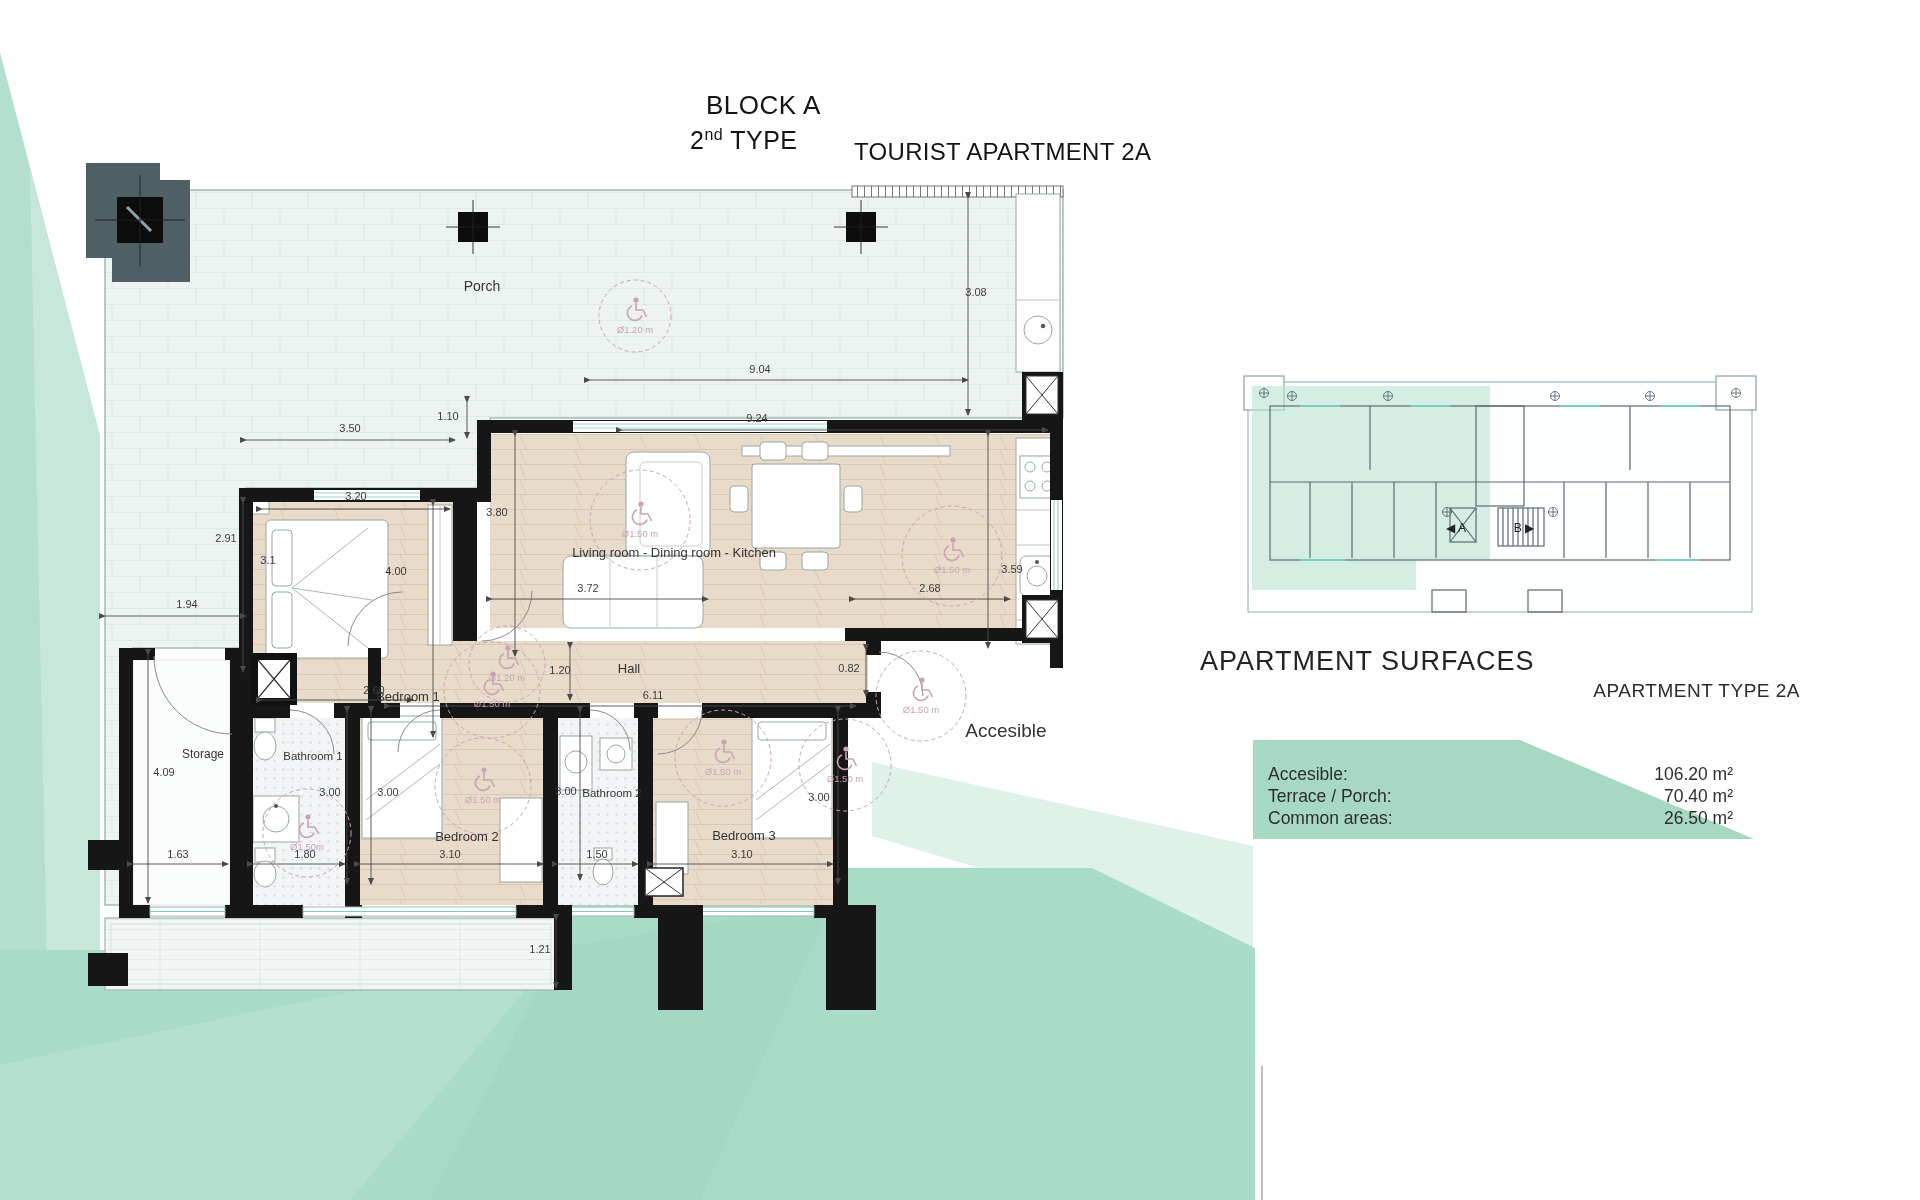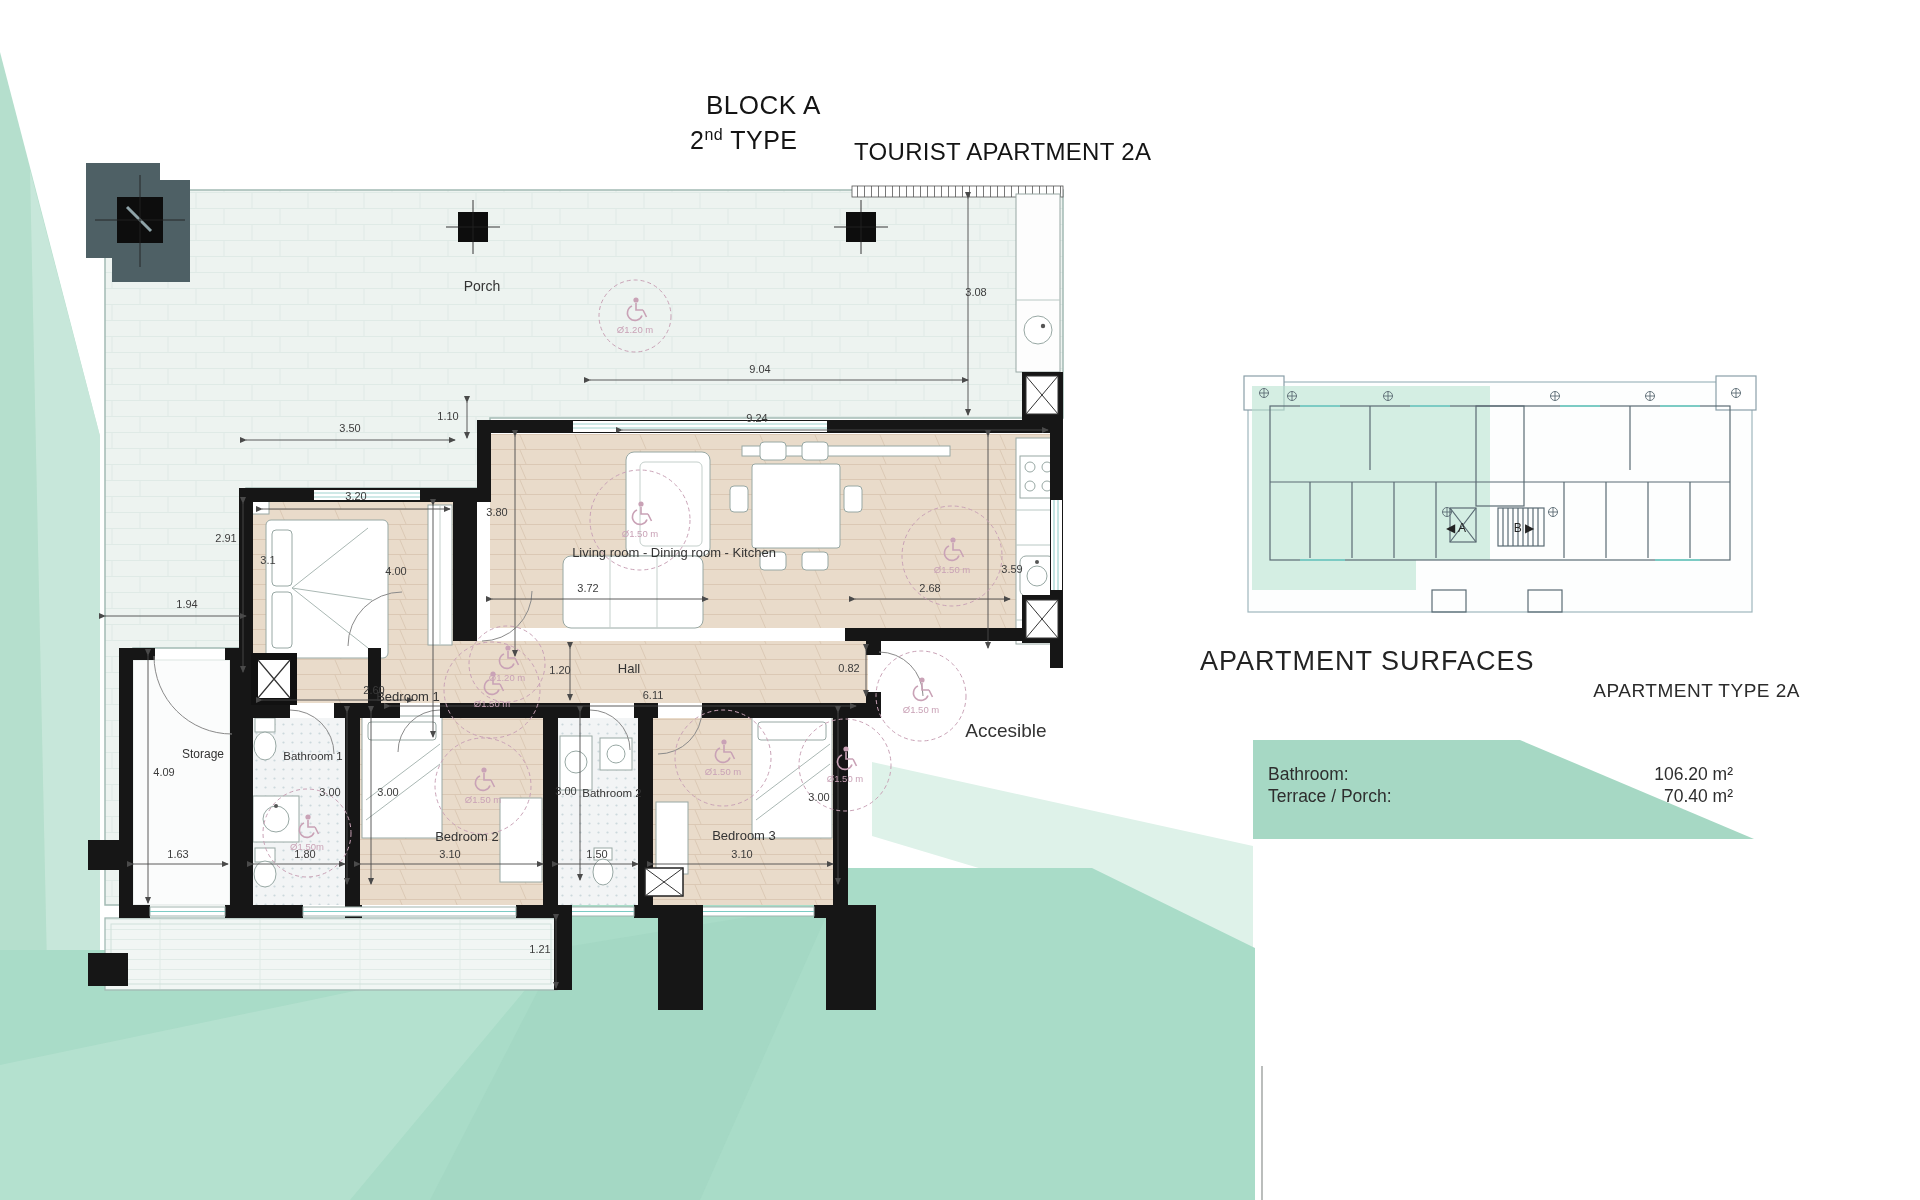--- a/index.html
+++ b/index.html
@@ -483,22 +483,26 @@
 </svg>
 
 <div class="hud" id="block-a">BLOCK A</div>
 <div class="hud" id="floor-line"><span>2</span><sup>nd</sup><span> TYPE</span></div>
 <div class="hud" id="tourist">TOURIST APARTMENT 2A</div>
 
 <div class="hud" id="surfaces-title">APARTMENT SURFACES</div>
 <div class="hud" id="surfaces-sub">APARTMENT TYPE 2A</div>
 <div class="hud" id="surface-rows">
       <div class="srow">
-        <span>Bathroom:</span>
+        <span>Accesible:</span>
         <span>106.20 m²</span>
       </div>
       <div class="srow">
         <span>Terrace / Porch:</span>
         <span>70.40 m²</span>
       </div>
+      <div class="srow">
+        <span>Common areas:</span>
+        <span>26.50 m²</span>
+      </div>
     </div>
 
 </div>
 
 </body></html>

